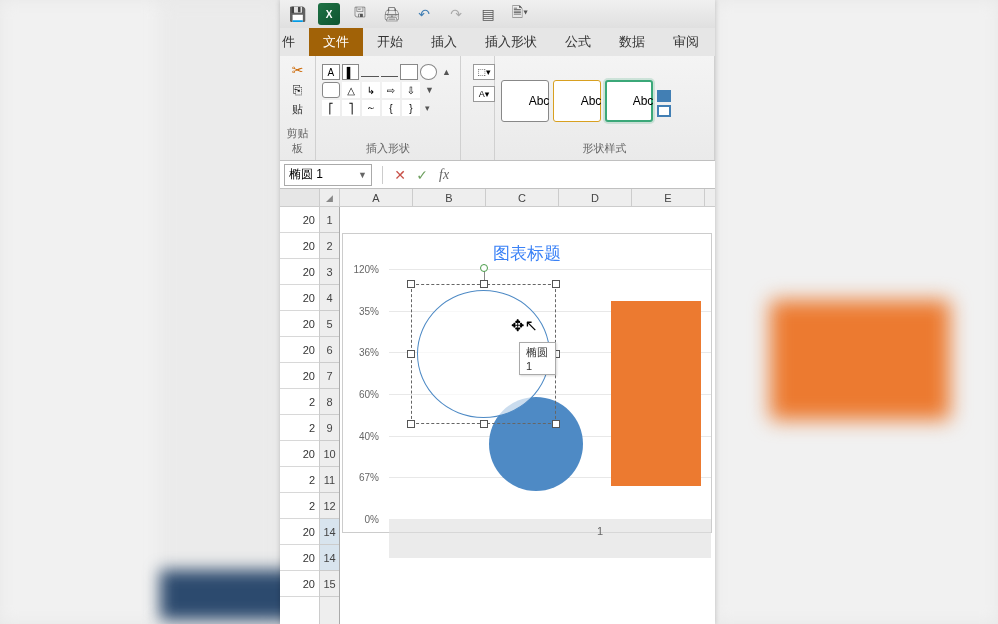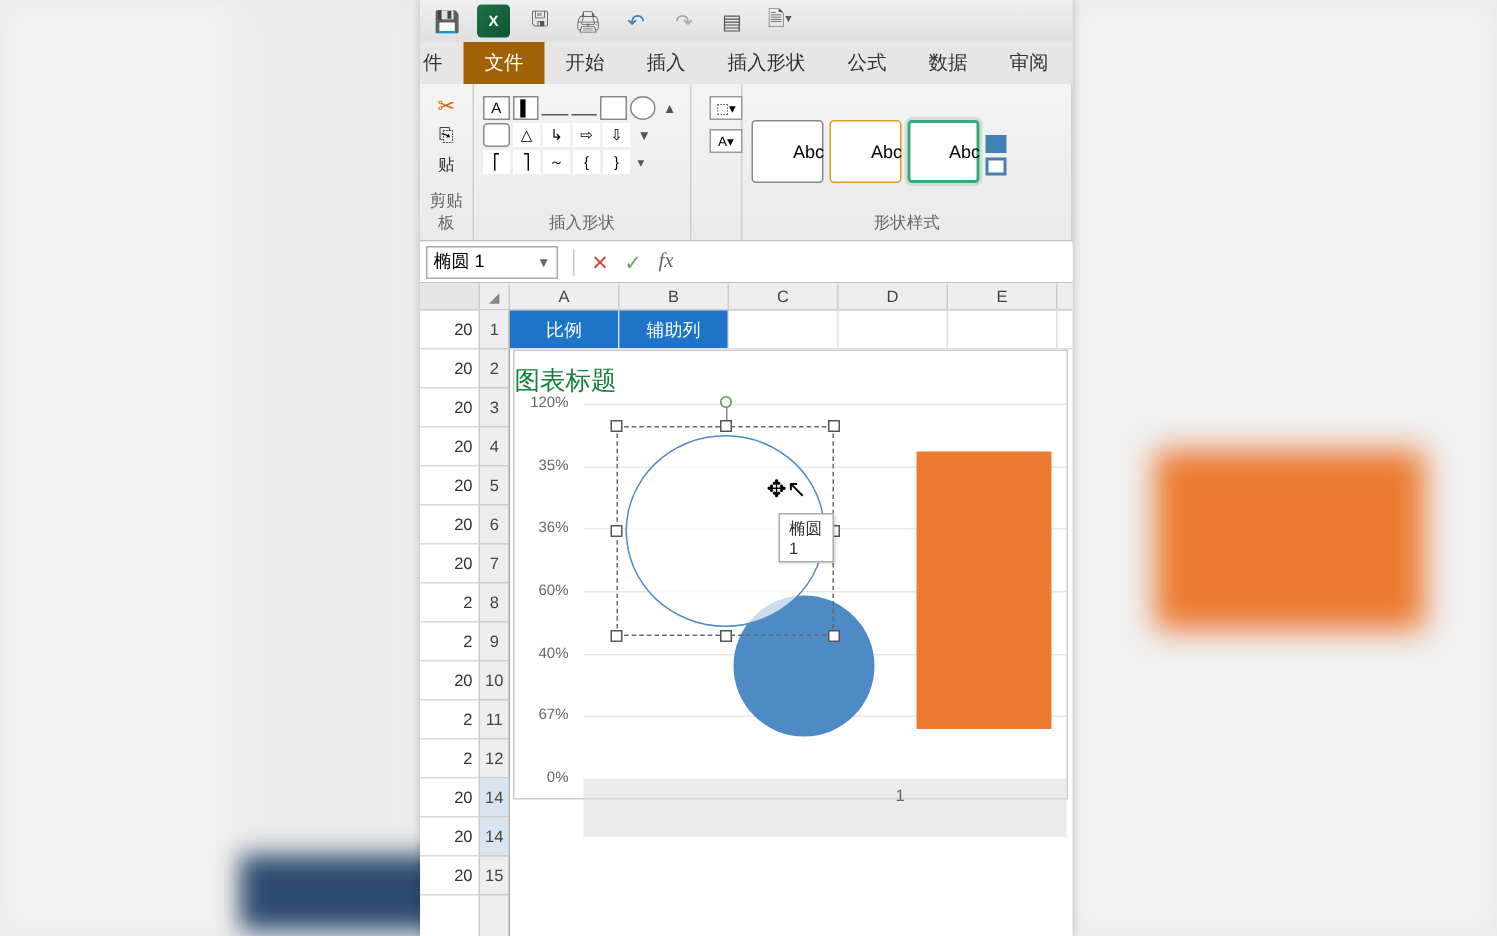--- a/index.html
+++ b/index.html
@@ -84,21 +84,21 @@
     .rownum-col { width: 20px; background: #eee; border-right: 1px solid #aaa; }
     .rownum-col .rn { height: 26px; border-bottom: 1px solid #ccc; font-size: 11px; text-align: center; line-height: 26px; color: #444; cursor:pointer; }
     .rownum-col .rn.sel { background: #d8e4ee; }
     .grid-main { flex: 1; position: relative; }
     .grid-row { height: 26px; border-bottom: 1px solid #e0e0e0; display: flex; }
     .gcell { width: 73px; border-right: 1px solid #e0e0e0; font-size: 11px; padding: 0 4px; line-height: 26px; }
     .header-cell { background: #1e74c8; color: #fff; font-size: 12px; text-align: center; font-weight: 500; }
     
     
     .chart-box { position: absolute; left: 2px; top: 26px; width: 370px; height: 300px; background: #fff; border: 1px solid #ccc; z-index: 5; }
-    .chart-title { text-align: left; font-size: 17px; color: #15803d; padding: 8px 0 4px; }
+    .chart-title { text-align: center; font-size: 17px; color: #3b82f6; padding: 8px 0 4px; }
     .chart-plot { position: relative; height: 250px; margin-left: 46px; }
     .y-axis { position: absolute; left: -46px; top: 0; width: 40px; height: 100%; }
     .y-tick { position: absolute; right: 4px; font-size: 10px; color: #666; transform: translateY(-50%); }
     .gridline { position: absolute; left: 0; right: 0; height: 1px; background: #e8e8e8; }
     .x-lbl { position: absolute; bottom: -18px; font-size: 11px; color: #666; }
     .blue-circle { position: absolute; width: 94px; height: 94px; border-radius: 50%; background: #4e8ac5; left: 100px; top: 128px; }
     .orange-bar { position: absolute; width: 90px; height: 185px; background: #ec7a30; left: 222px; top: 32px; }
     
     
     .selected-shape { position: absolute; left: 22px; top: 15px; width: 145px; height: 140px; z-index: 10; }
@@ -263,27 +263,20 @@
         <div class="rn">8</div>
         <div class="rn">9</div>
         <div class="rn">10</div>
         <div class="rn">11</div>
         <div class="rn">12</div>
         <div class="rn sel">14</div>
         <div class="rn sel">14</div>
         <div class="rn">15</div>
       </div>
       <div class="grid-main">
-        <div class="grid-row">
-          <div class="gcell header-cell">比例</div>
-          <div class="gcell header-cell">辅助列</div>
-          <div class="gcell"></div>
-          <div class="gcell"></div>
-          <div class="gcell"></div>
-        </div>
 
         <div class="chart-box">
           <div class="chart-title">图表标题</div>
           <div class="chart-plot">
             <div class="y-axis">
               <div class="y-tick" style="top:0%">120%</div>
               <div class="y-tick" style="top:16.6%">35%</div>
               <div class="y-tick" style="top:33.3%">36%</div>
               <div class="y-tick" style="top:50%">60%</div>
               <div class="y-tick" style="top:66.6%">40%</div>

